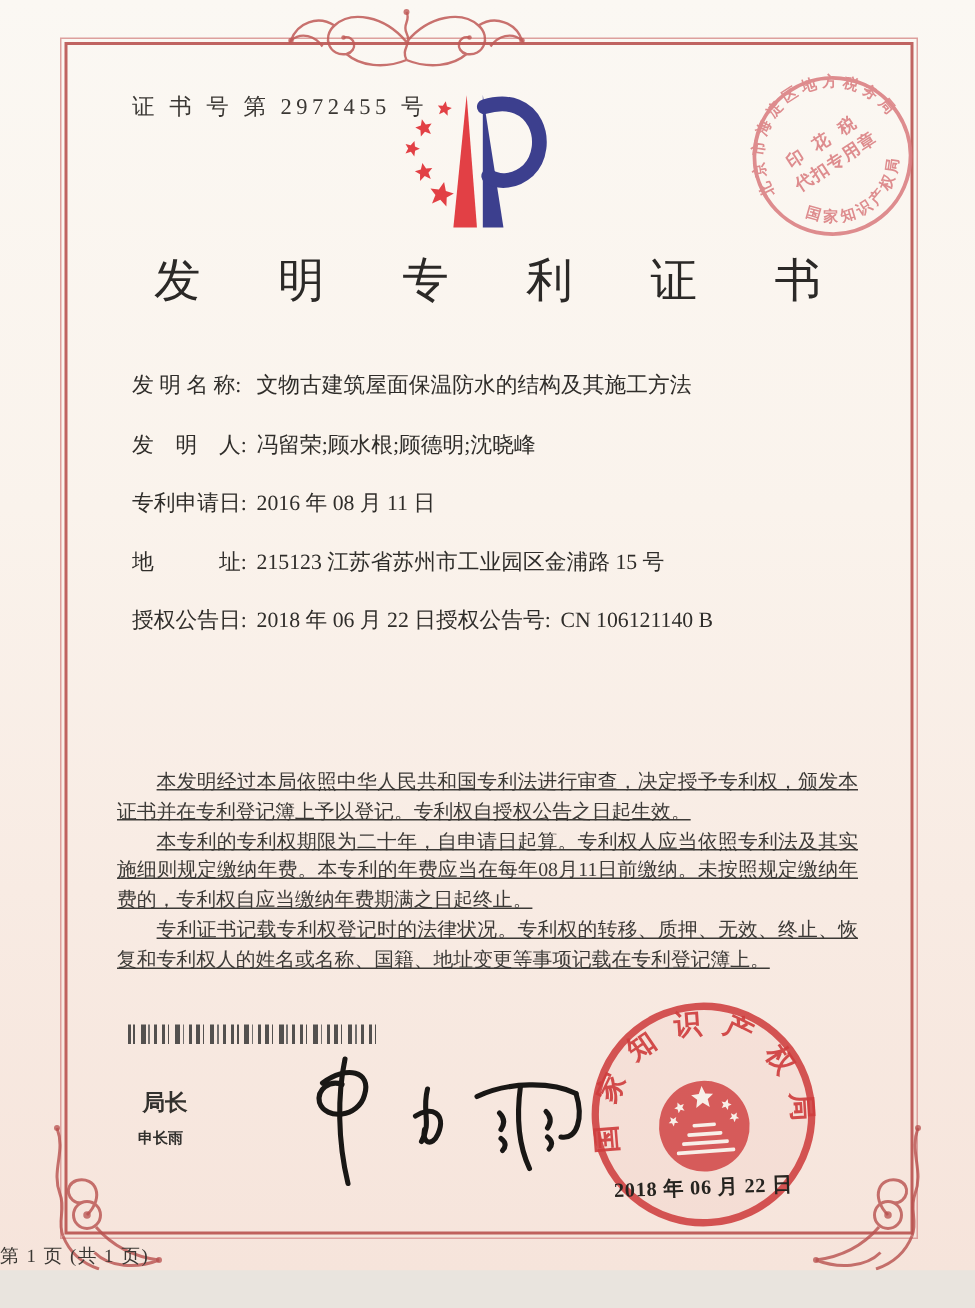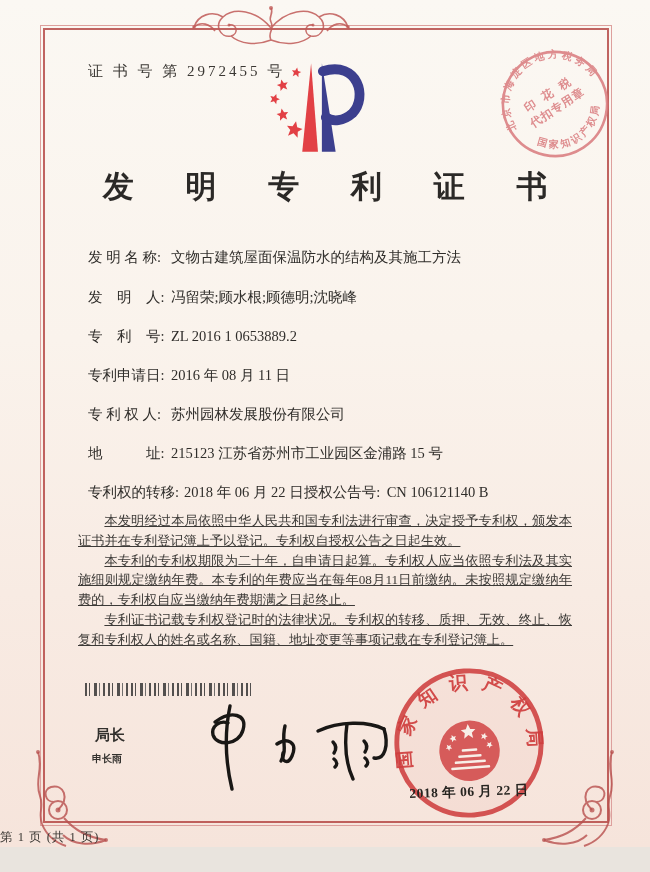--- a/index.html
+++ b/index.html
@@ -5,21 +5,21 @@
   html,body{margin:0;padding:0;background:#e9e4de;}
   .page{
     position:relative;width:650px;height:847px;margin:0 auto;overflow:hidden;
     background:linear-gradient(180deg,#fbf8f3 0%,#faf3ec 40%,#f8ebe3 70%,#f6e4db 100%);
     font-family:"Liberation Serif","DejaVu Serif",serif;color:#2e2c2a;
   }
   .frame-outer{position:absolute;left:40px;top:25px;right:38px;bottom:21px;border:1px solid #dda09d;}
   .frame-inner{position:absolute;inset:2px;border:2px solid rgba(178,62,60,.8);}
   .cert-no{position:absolute;left:88px;top:62px;font-size:15px;letter-spacing:3px;color:#3a3733;}
   .logo{position:absolute;left:262px;top:58px;width:108px;height:104px;}
-  .title{position:absolute;left:0;right:0;top:166px;text-align:center;font-size:31px;font-weight:bold;
+  .title{position:absolute;left:0;right:0;top:166px;text-align:center;font-size:31px;font-weight:normal;
          letter-spacing:22px;text-indent:22px;color:#2b2927;}
   .fields{position:absolute;left:88px;top:247px;width:480px;font-size:14.5px;}
   .frow{position:relative;line-height:21px;margin-bottom:18px;white-space:nowrap;}
   .frow.first{margin-bottom:19px;}
   .lbl{display:inline-block;min-width:78px;color:#2f2d2a;}
   .val{margin-left:5px;color:#2f2d2a;}
   .pair2{}
   .body-text{position:absolute;left:78px;top:511px;width:494px;font-size:13.2px;line-height:19.8px;
              color:#3c3a37;text-align:justify;}
   .body-text p{margin:0;text-indent:2em;text-decoration:underline;}
@@ -120,33 +120,27 @@
   <div class="title">发 明 专 利 证 书</div>
 
   <div class="fields">
     <div class="frow first">
       <span class="lbl">发 明 名 称:</span><span class="val">文物古建筑屋面保温防水的结构及其施工方法</span>
     </div>
     <div class="frow">
       <span class="lbl">发　明　人:</span><span class="val">冯留荣;顾水根;顾德明;沈晓峰</span>
     </div>
     <div class="frow">
-      <span class="lbl">专　利　号:</span><span class="val">ZL 2016 1 0653889.2</span>
-    </div>
-    <div class="frow">
       <span class="lbl">专利申请日:</span><span class="val">2016 年 08 月 11 日</span>
     </div>
     <div class="frow">
-      <span class="lbl">专 利 权 人:</span><span class="val">苏州园林发展股份有限公司</span>
-    </div>
-    <div class="frow">
       <span class="lbl">地　　　址:</span><span class="val">215123 江苏省苏州市工业园区金浦路 15 号</span>
     </div>
     <div class="frow">
-      <span class="lbl">专利权的转移:</span><span class="val">2018 年 06 月 22 日</span><span class="lbl pair2">授权公告号:</span><span class="val">CN 106121140 B</span>
+      <span class="lbl">授权公告日:</span><span class="val">2018 年 06 月 22 日</span><span class="lbl pair2">授权公告号:</span><span class="val">CN 106121140 B</span>
     </div>
   </div>
 
   <div class="body-text">
     <p>本发明经过本局依照中华人民共和国专利法进行审查，决定授予专利权，颁发本证书并在专利登记簿上予以登记。专利权自授权公告之日起生效。</p>
     <p>本专利的专利权期限为二十年，自申请日起算。专利权人应当依照专利法及其实施细则规定缴纳年费。本专利的年费应当在每年08月11日前缴纳。未按照规定缴纳年费的，专利权自应当缴纳年费期满之日起终止。</p>
     <p>专利证书记载专利权登记时的法律状况。专利权的转移、质押、无效、终止、恢复和专利权人的姓名或名称、国籍、地址变更等事项记载在专利登记簿上。</p>
   </div>
 
   <div class="barcode"></div>

